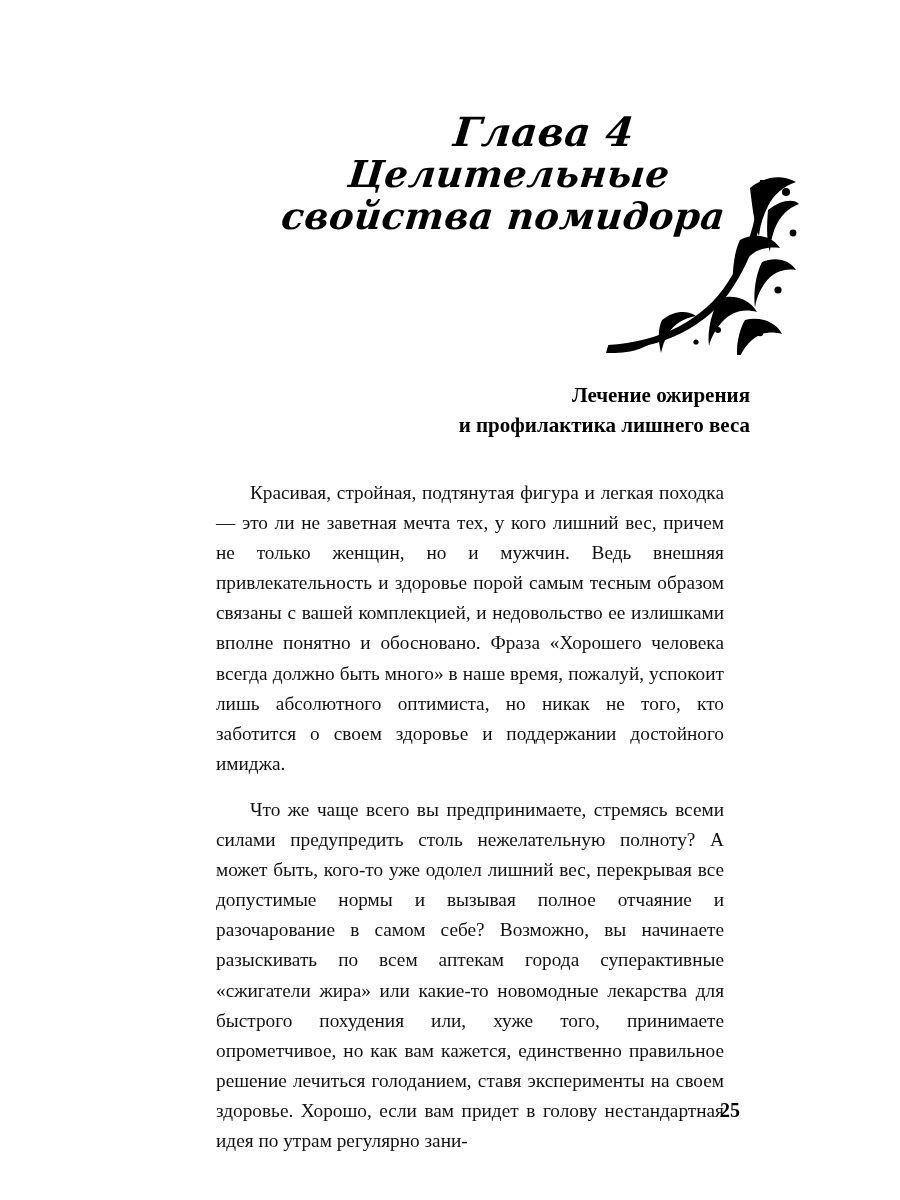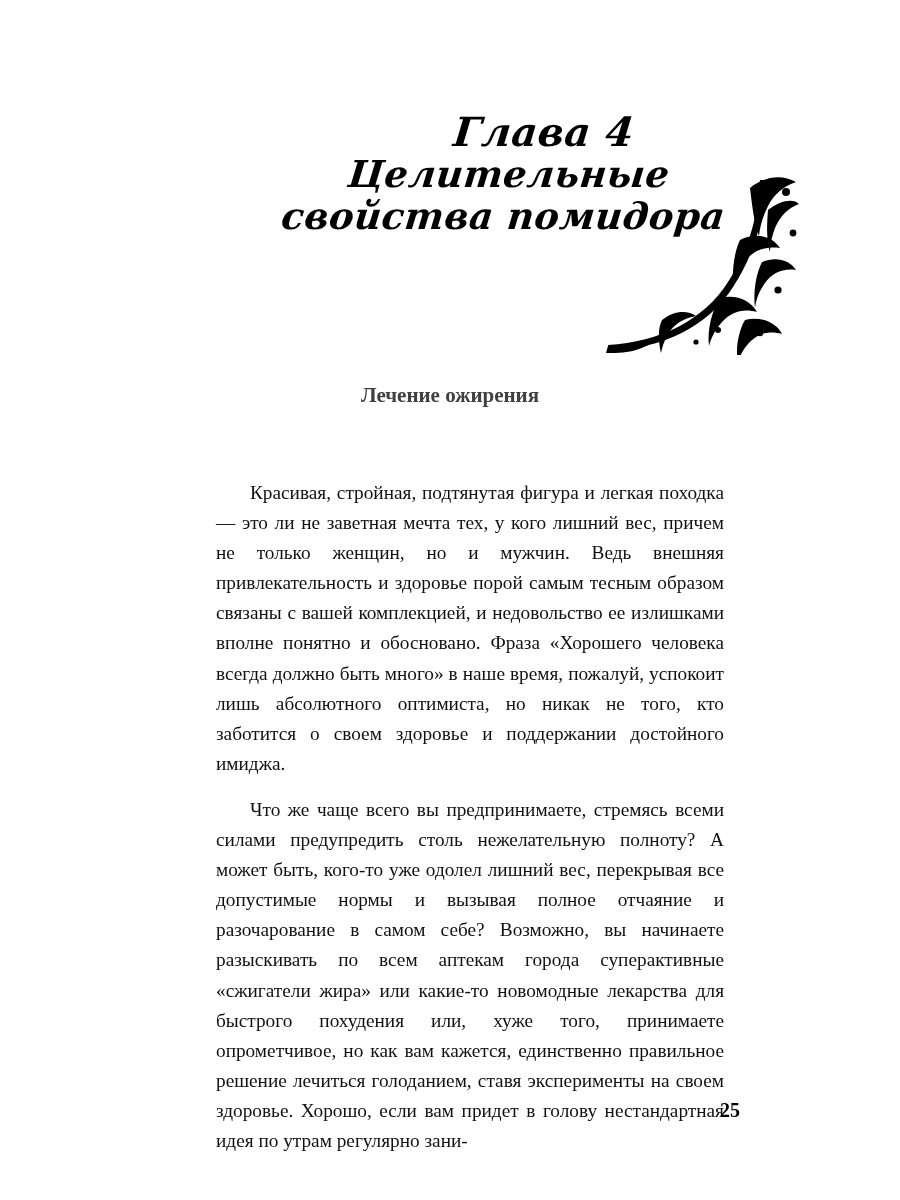--- a/index.html
+++ b/index.html
@@ -74,26 +74,26 @@
     width: 200px;
     height: 185px;
   }
 
   
   .section-heading {
     position: absolute;
     left: 150px;
     top: 380px;
     width: 600px;
-    text-align: center;
+    text-align: right;
     font-family: "Liberation Serif", serif;
     font-weight: bold;
     font-size: 21px;
     line-height: 1.45;
-    color: #404040;
+    color: #000000;
   }
   .section-heading .line {
     display: block;
   }
 
   
   .body-text {
     position: absolute;
     left: 200px;
     top: 462px;
@@ -157,20 +157,21 @@
 
           <path d="M8 176 C28 178 44 174 58 166 C50 178 30 184 6 183 Z"></path>
           <path d="M62 150 C74 140 88 140 96 146 C84 148 74 154 68 164 C64 171 62 178 61 183 C58 170 58 158 62 150 Z"></path>
         </g>
       </svg>
     </div>
   </div>
 
   <div class="section-heading">
     <span class="line">Лечение ожирения</span>
+    <span class="line">и профилактика лишнего веса</span>
   </div>
 
   <div class="body-text">
     <p>Красивая, стройная, подтянутая фигура и легкая походка — это ли не заветная мечта тех, у кого лишний вес, причем не только женщин, но и мужчин. Ведь внешняя привлекательность и здоровье порой самым тесным образом связаны с вашей комплекцией, и недовольство ее излишками вполне понятно и обосновано. Фраза «Хорошего человека всегда должно быть много» в наше время, пожалуй, успокоит лишь абсолютного оптимиста, но никак не того, кто заботится о своем здоровье и поддержании достойного имиджа.</p>
     <p>Что же чаще всего вы предпринимаете, стремясь всеми силами предупредить столь нежелательную полноту? А может быть, кого-то уже одолел лишний вес, перекрывая все допустимые нормы и вызывая полное отчаяние и разочарование в самом себе? Возможно, вы начинаете разыскивать по всем аптекам города суперактивные «сжигатели жира» или какие-то новомодные лекарства для быстрого похудения или, хуже того, принимаете опрометчивое, но как вам кажется, единственно правильное решение лечиться голоданием, ставя эксперименты на своем здоровье. Хорошо, если вам придет в голову нестандартная идея по утрам регулярно зани-</p>
   </div>
 
   <div class="page-number">25</div>
 
 </div>

